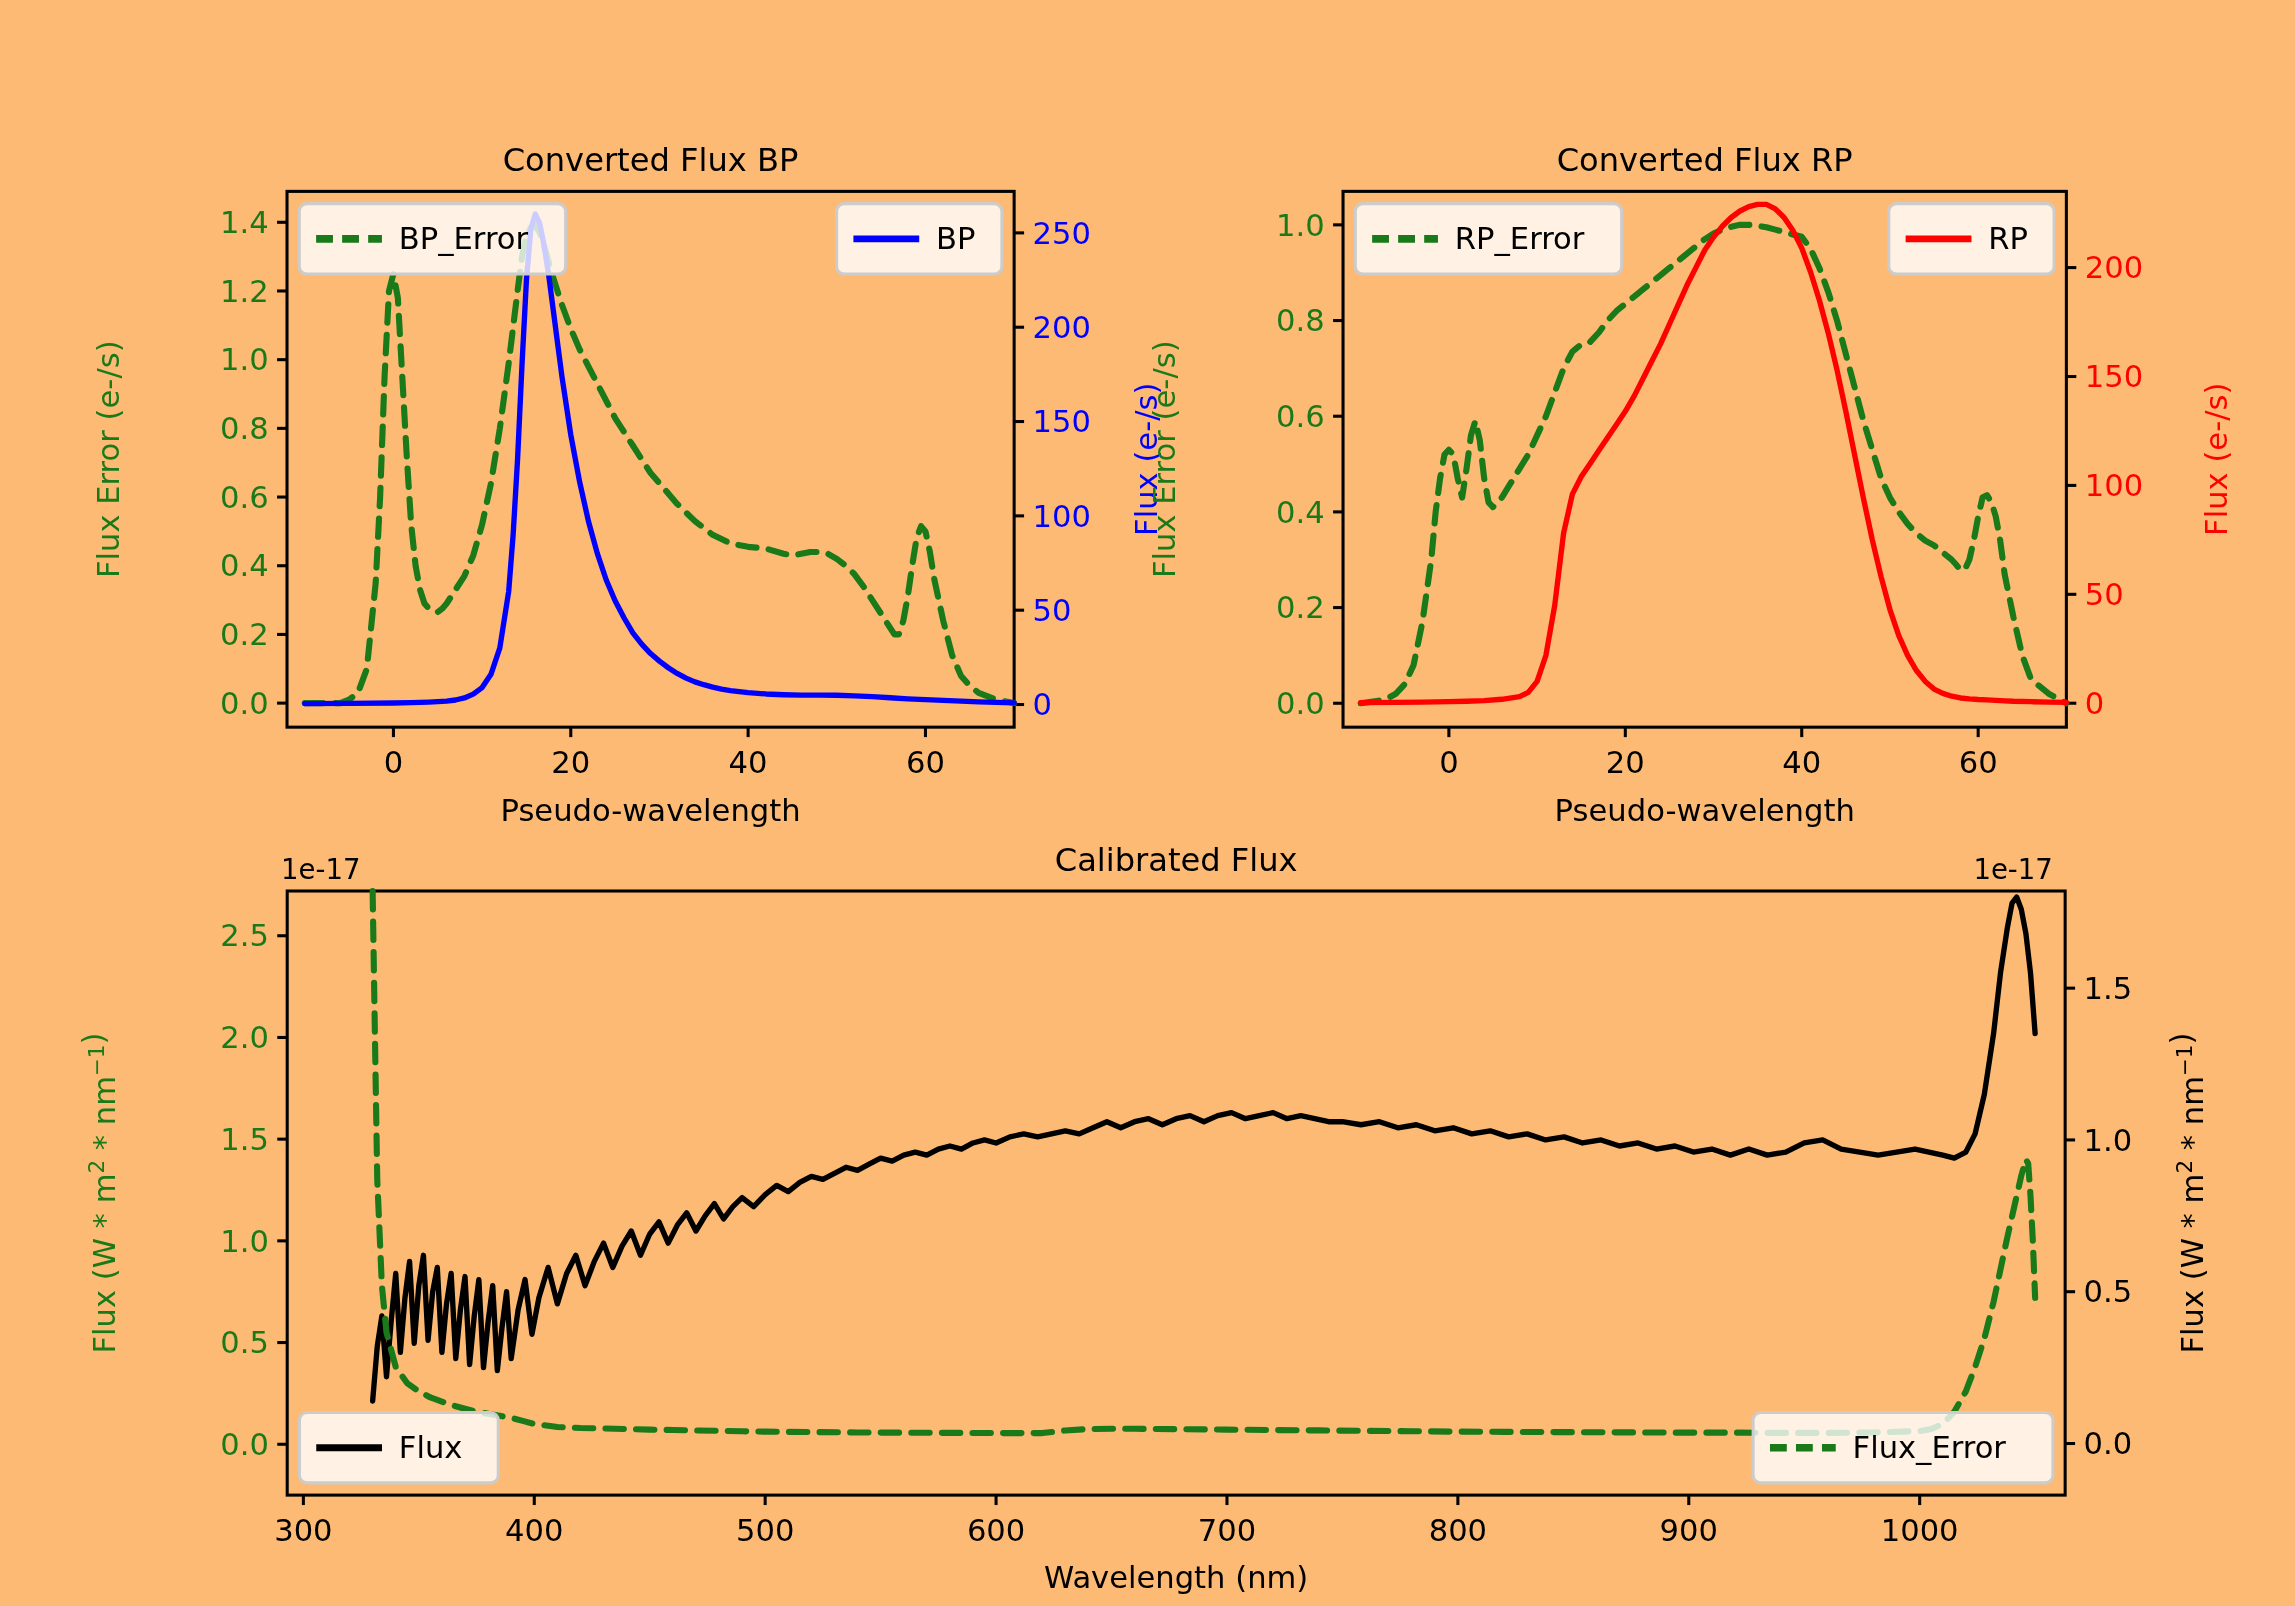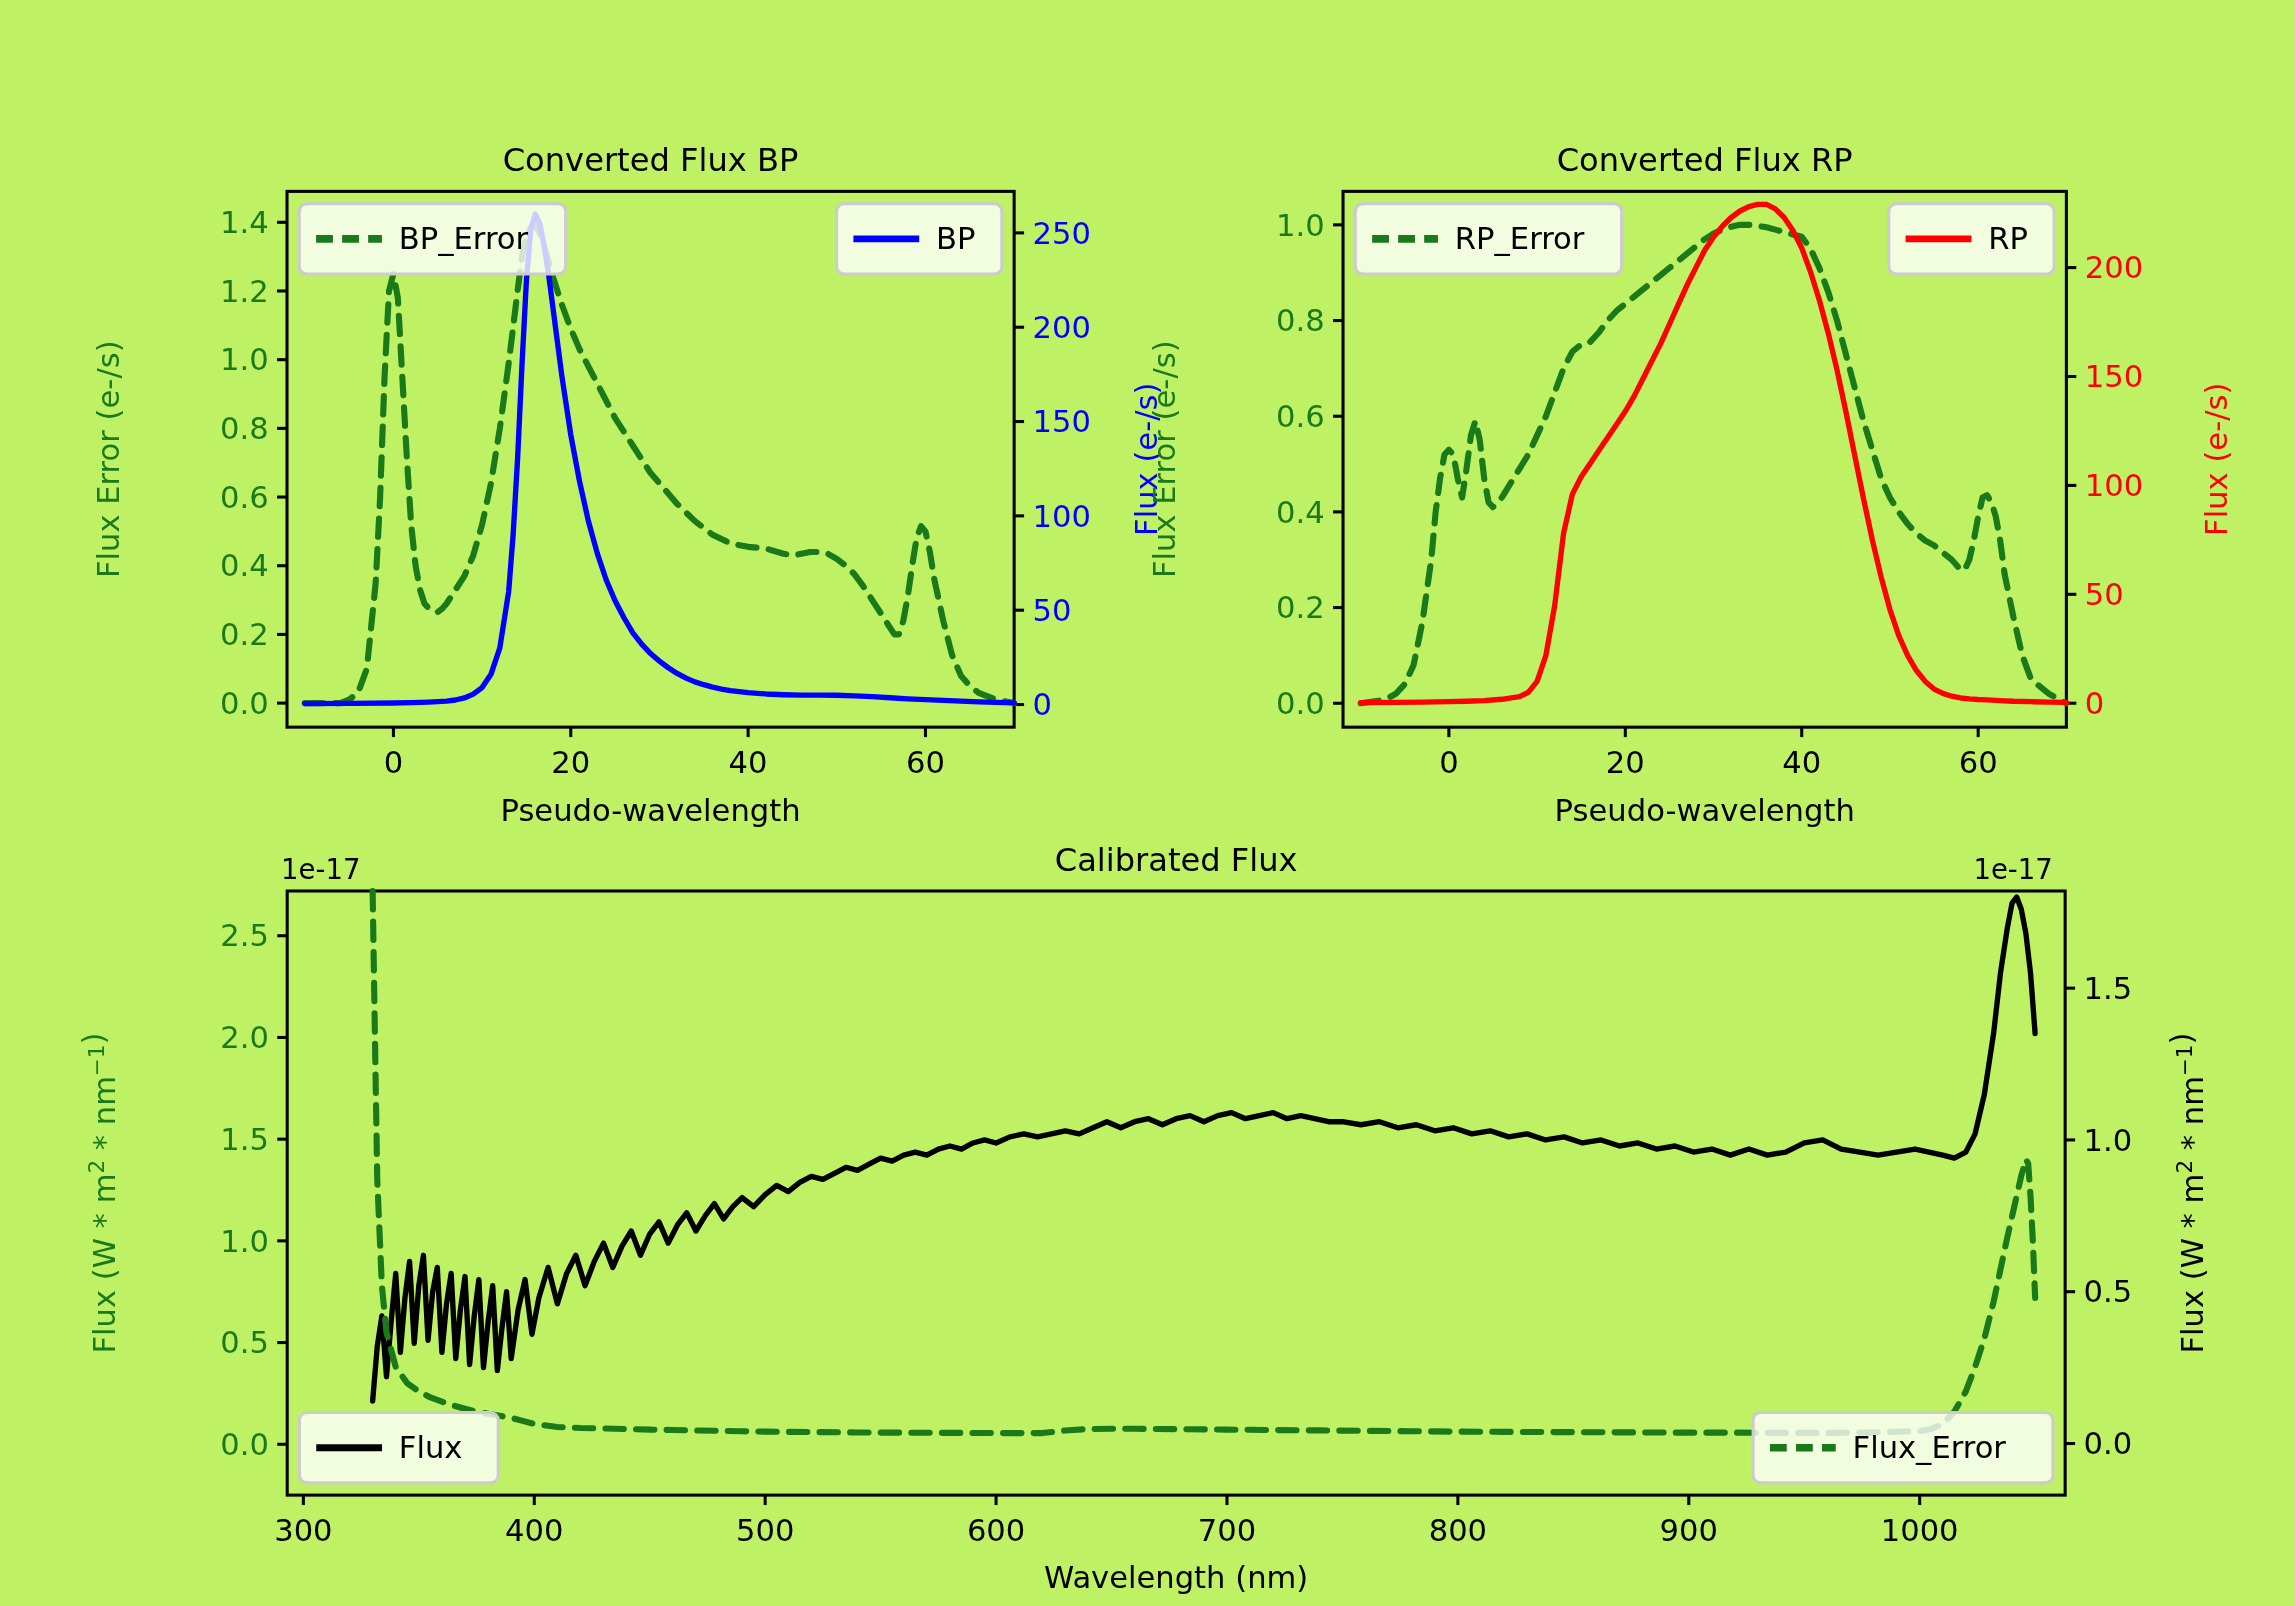--- a/index.html
+++ b/index.html
@@ -10,21 +10,21 @@
   body {
     width: 2295px;
     height: 1607px;
     font-family: "DejaVu Sans", sans-serif;
     overflow: hidden;
   }
   #figure {
     position: relative;
     width: 2295px;
     height: 1607px;
-    background: #bef264;
+    background: #fdba74;
   }
   svg.panel {
     position: absolute;
     display: block;
   }
   text {
     font-family: "DejaVu Sans", sans-serif;
     fill: #000000;
   }
   .title-text {

